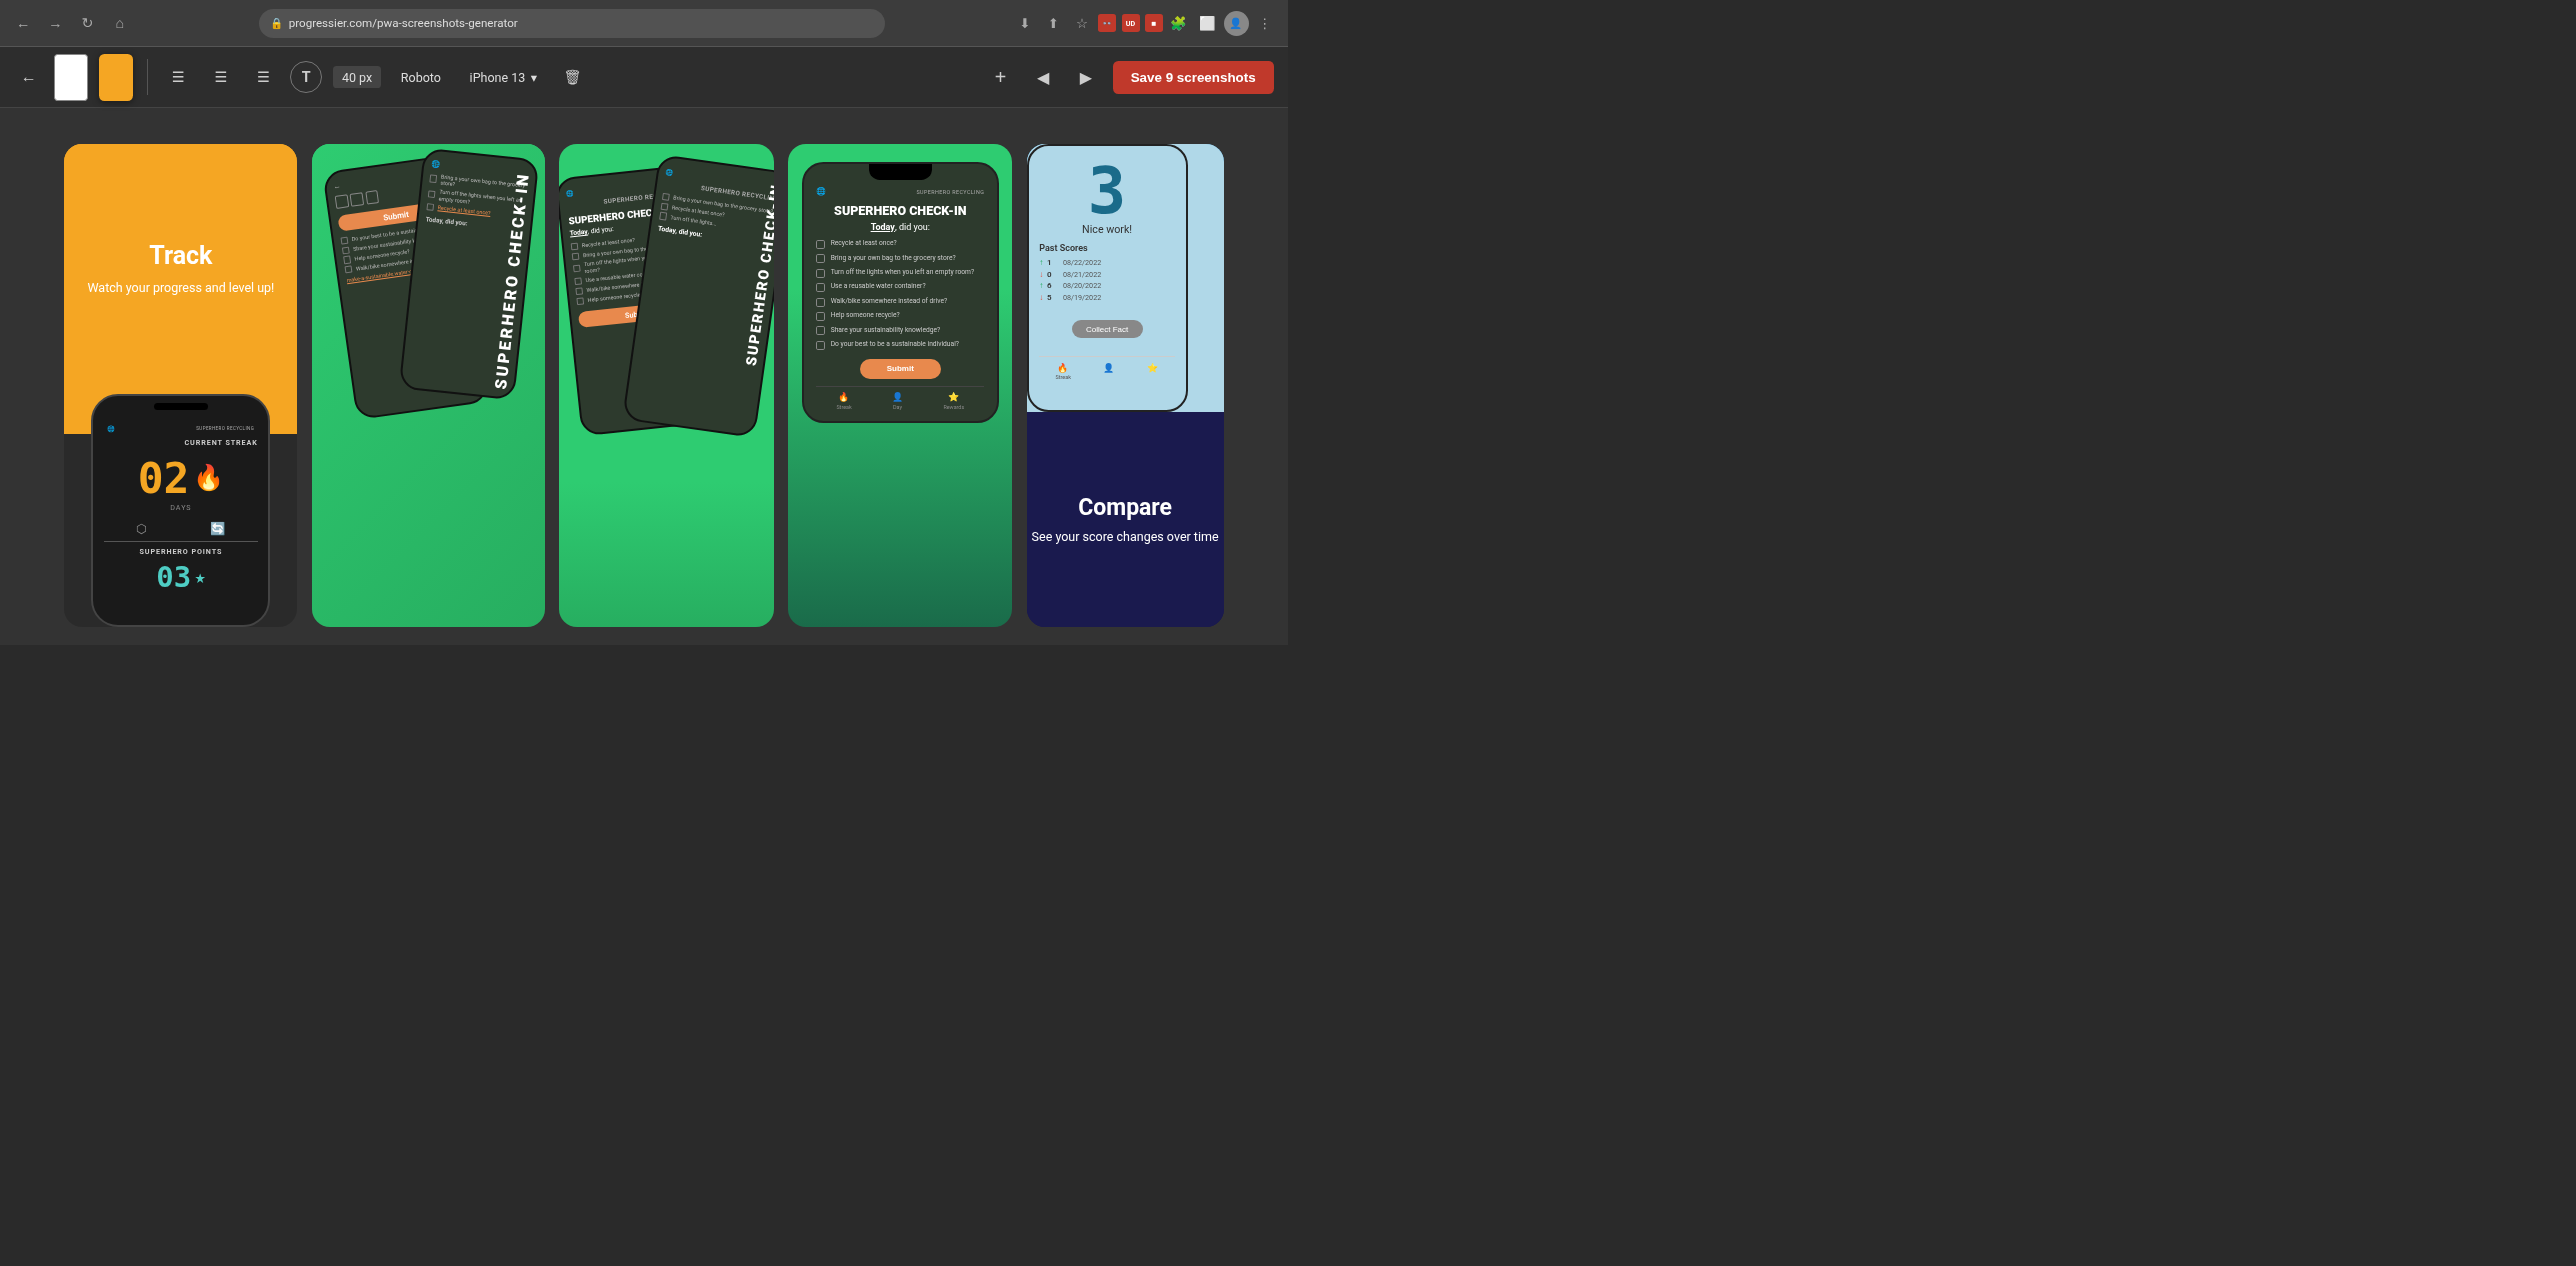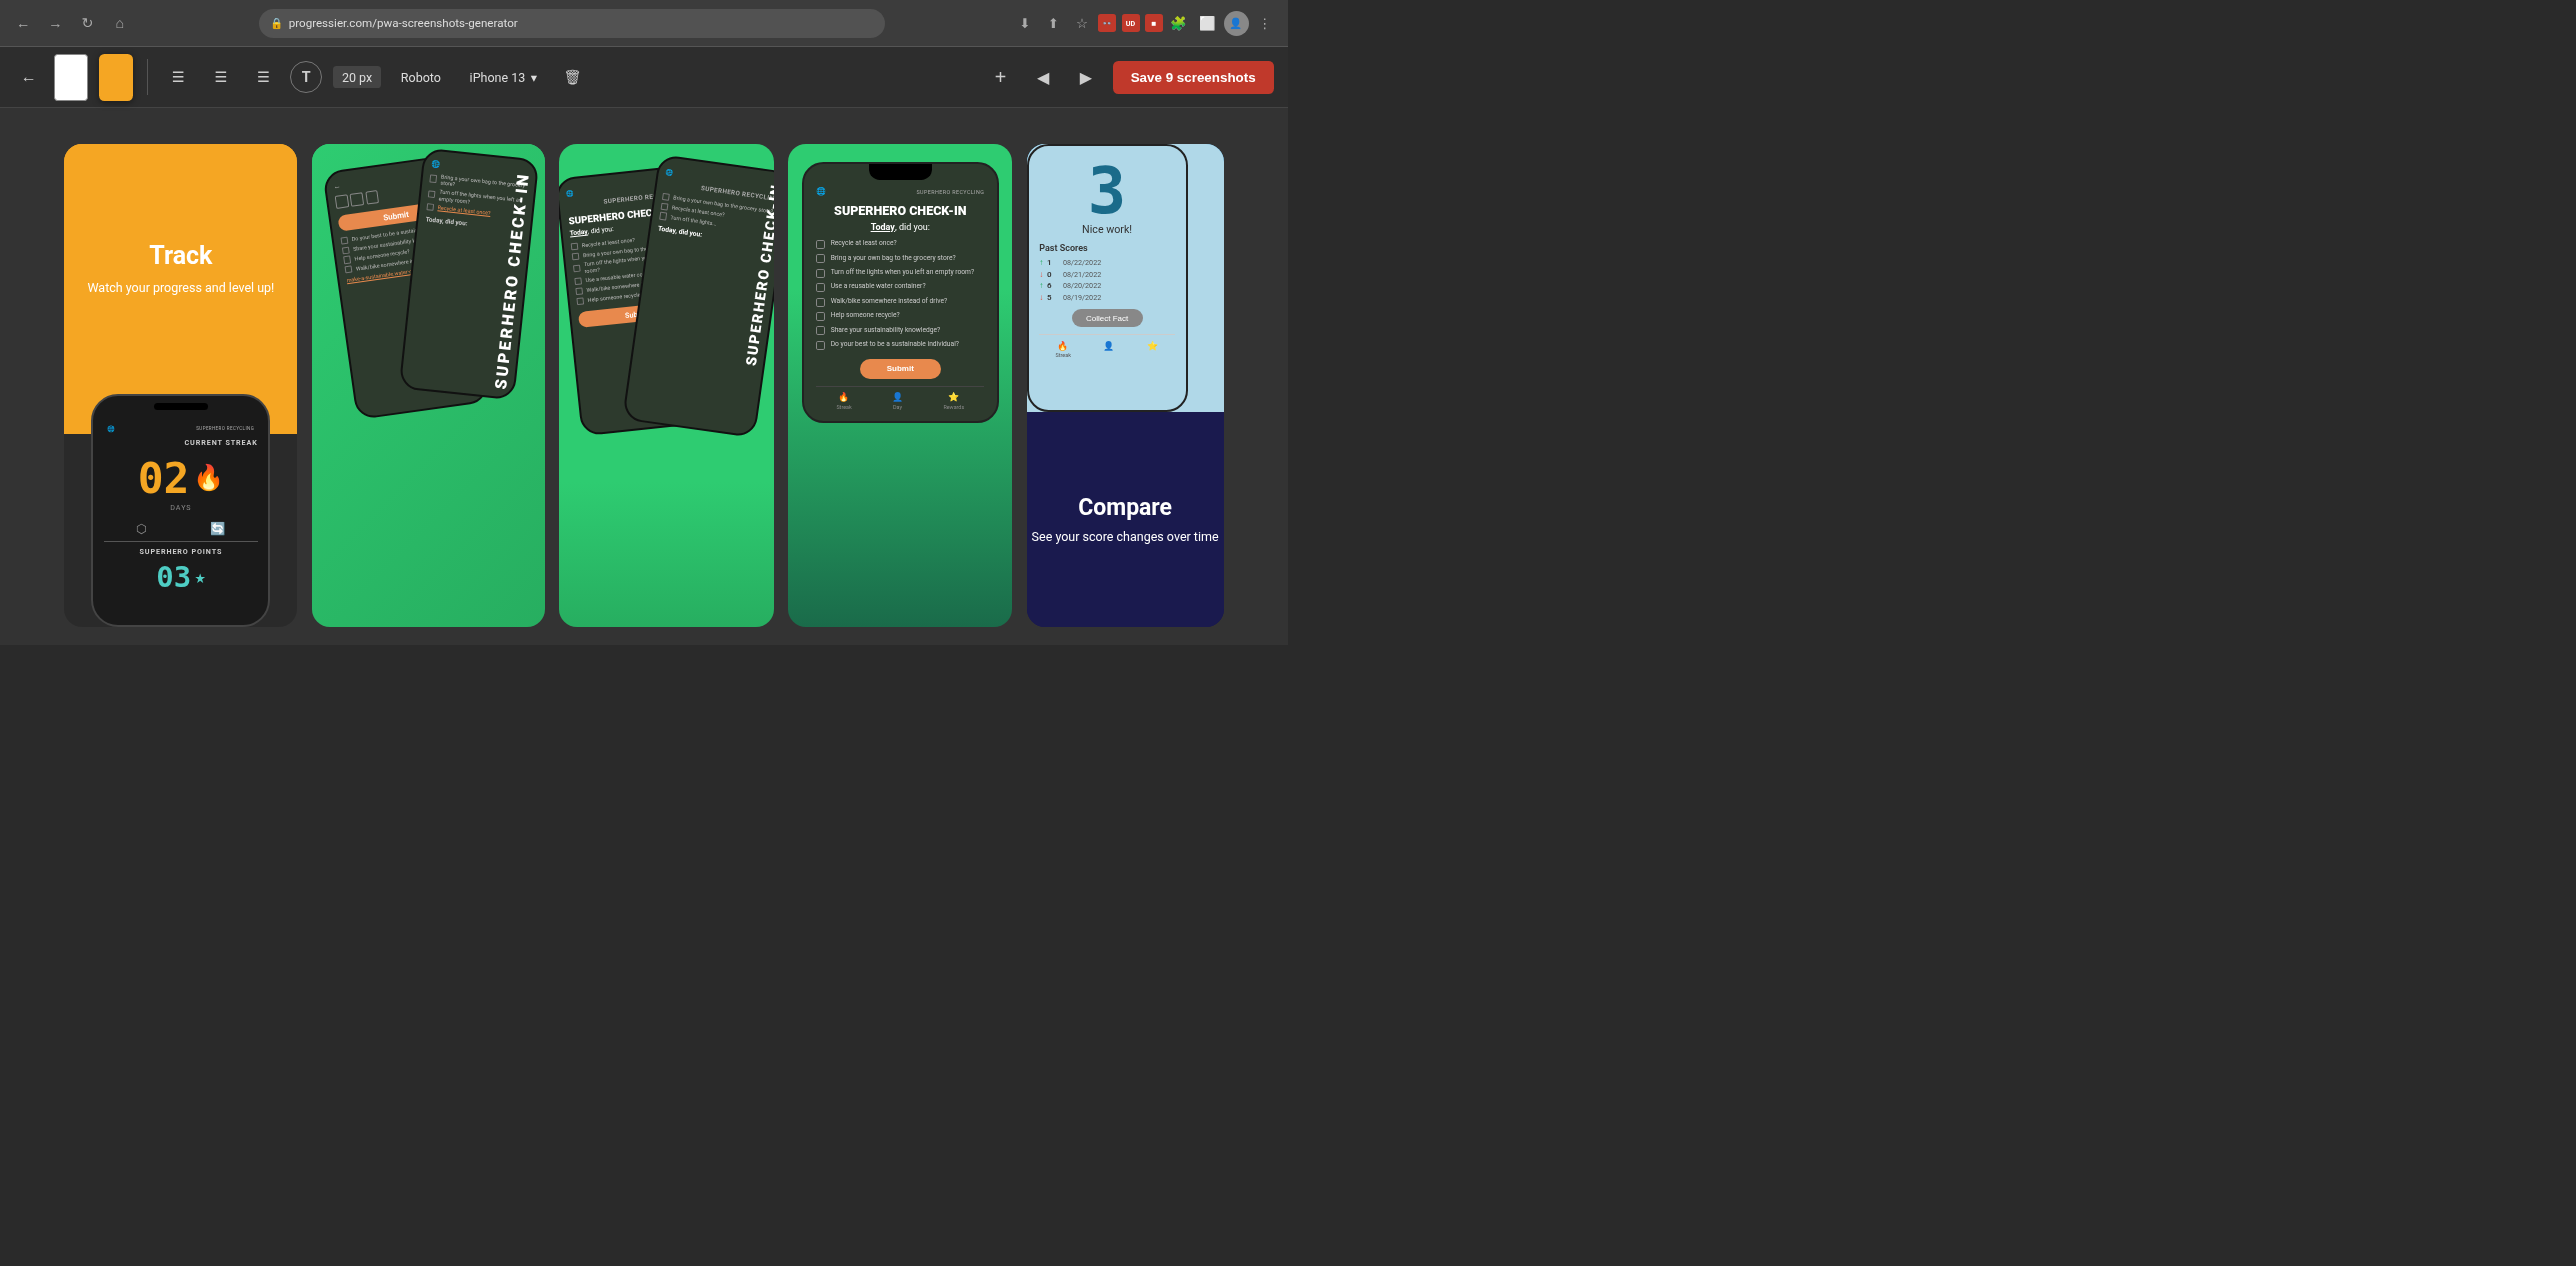--- a/index.html
+++ b/index.html
@@ -456,21 +456,21 @@
     .score-val { font-size: 8px; color: #333; font-weight: 600; min-width: 12.5px; }
     .score-date { font-size: 7.2px; color: #555; }
     .collect-fact-btn {
       background: #888;
       color: white;
       border: none;
       border-radius: 10.7px;
       padding: 4.5px 14.3px;
       font-size: 8px;
       display: block;
-      margin: 7px auto;
+      margin: 18px auto;
       cursor: pointer;
     }
     .score-bottom-nav {
       display: flex;
       justify-content: space-around;
       padding-top: 5.4px;
       border-top: 0.9px solid #ccc;
     }
 
     
@@ -560,21 +560,21 @@
 
 <div class="toolbar">
   <button class="toolbar-back-btn">←</button>
   <div class="thumbnail-white"></div>
   <div class="thumbnail-orange"></div>
   <div class="toolbar-separator"></div>
   <button class="toolbar-icon-btn">☰</button>
   <button class="toolbar-icon-btn">☰</button>
   <button class="toolbar-icon-btn">☰</button>
   <div class="t-circle">T</div>
-  <div class="font-size-box">20 px</div>
+  <div class="font-size-box">40 px</div>
   <div class="font-name-box">Roboto</div>
   <div class="device-selector">
     <span>iPhone 13</span>
     <span>▾</span>
   </div>
   <button class="toolbar-icon-btn">🗑</button>
   <div class="toolbar-spacer"></div>
   <button class="add-btn">+</button>
   <button class="nav-arrow-btn">◀</button>
   <button class="nav-arrow-btn">▶</button>

